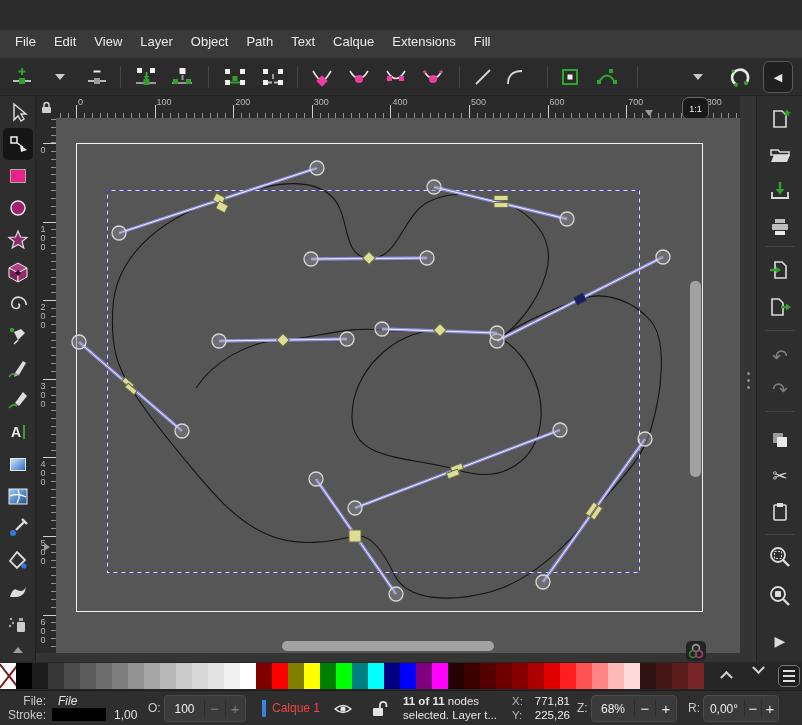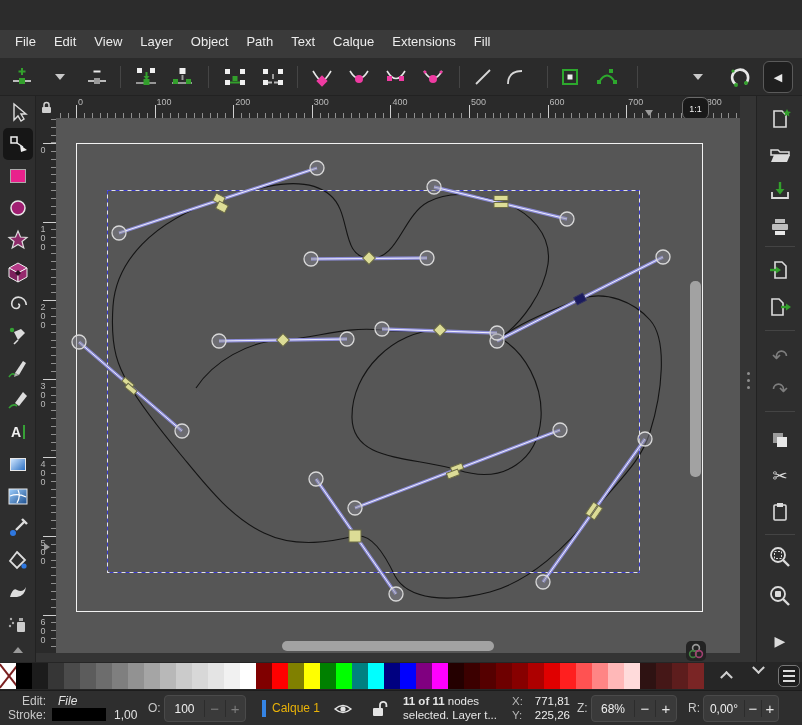--- a/index.html
+++ b/index.html
@@ -613,35 +613,35 @@
   <div class="pal-chevron down" style="left:754px;top:666px">
       <i></i>
     </div>
   <div class="pal-menu" style="top:665px">
       <i></i>
       <i></i>
       <i></i>
     </div>
 
   <div class="statusbar">
-    <span class="sb-label" style="left:6px;top:3px;width:40px;text-align:right">Edit:</span>
+    <span class="sb-label" style="left:6px;top:3px;width:40px;text-align:right">File:</span>
     <span class="sb-label" style="left:58px;top:3px;font-style:italic;color:#e2e2e2">File</span>
     <span class="sb-label" style="left:2px;top:17px;width:44px;text-align:right">Stroke:</span>
     <span class="sb-swatch"></span>
     <span class="sb-label" style="left:114px;top:17px;color:#e2e2e2">1,00</span>
 
     <span class="sb-label" style="left:148px;top:10px">O:</span>
     <div class="spin" style="left:164px;width:82px">
       <span class="spin-val" style="width:40px">100</span>
       <span class="spin-btn dim">−</span>
       <span class="spin-btn dim">+</span>
     </div>
 
     <span class="layerbar"></span>
-    <span class="sb-label" style="left:272px;top:10px;color:#eab308">Calque 1</span>
+    <span class="sb-label" style="left:272px;top:10px;color:#ef4444">Calque 1</span>
     <svg class="abs" style="left:334px;top:11px" width="18" height="14">
         <path d="M1,7 Q9,0 17,7 Q9,14 1,7 Z" fill="none" stroke="#e4e4e4" stroke-width="1.5"></path>
         <circle cx="9" cy="7" r="2.6" fill="#e4e4e4"></circle>
       </svg>
     <svg class="abs" style="left:372px;top:9px" width="16" height="17">
         <rect x="1" y="8" width="10" height="8" rx="1" fill="#e4e4e4"></rect>
         <path d="M8,8 V5 a3.2,3.2 0 0 1 6.4,0 V7" fill="none" stroke="#e4e4e4" stroke-width="1.8"></path>
       </svg>
 
     <div class="msg">

